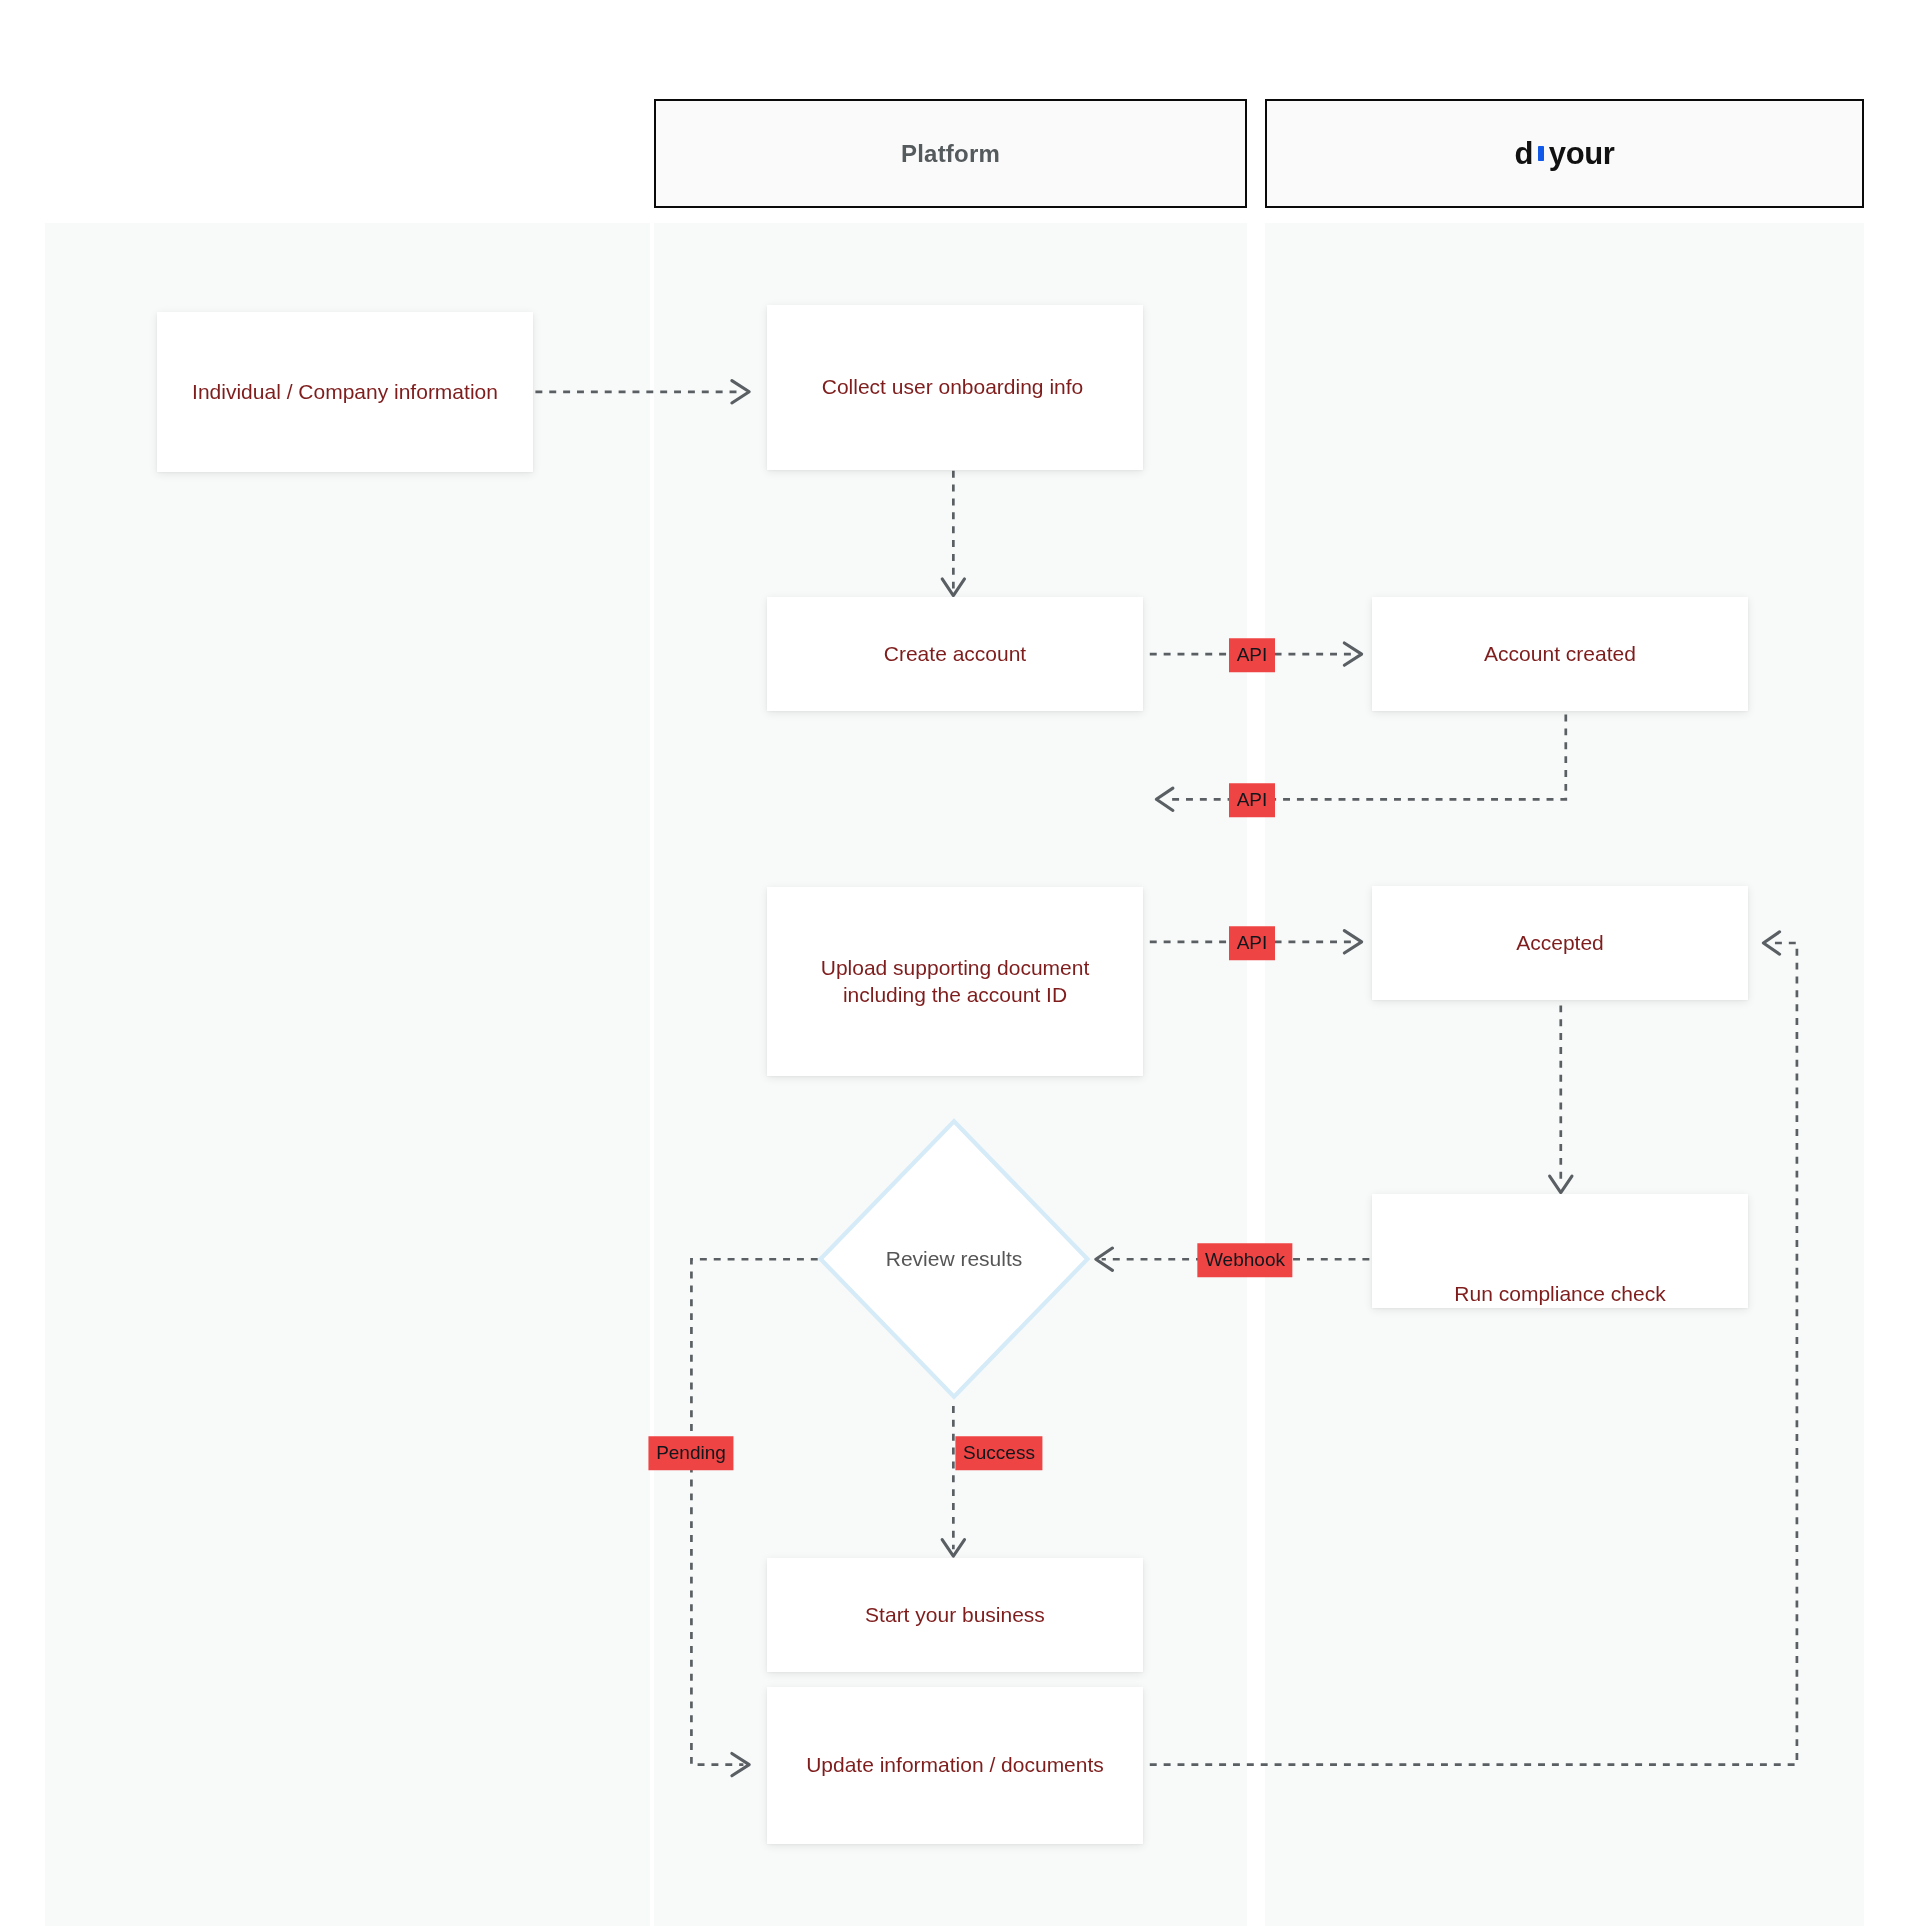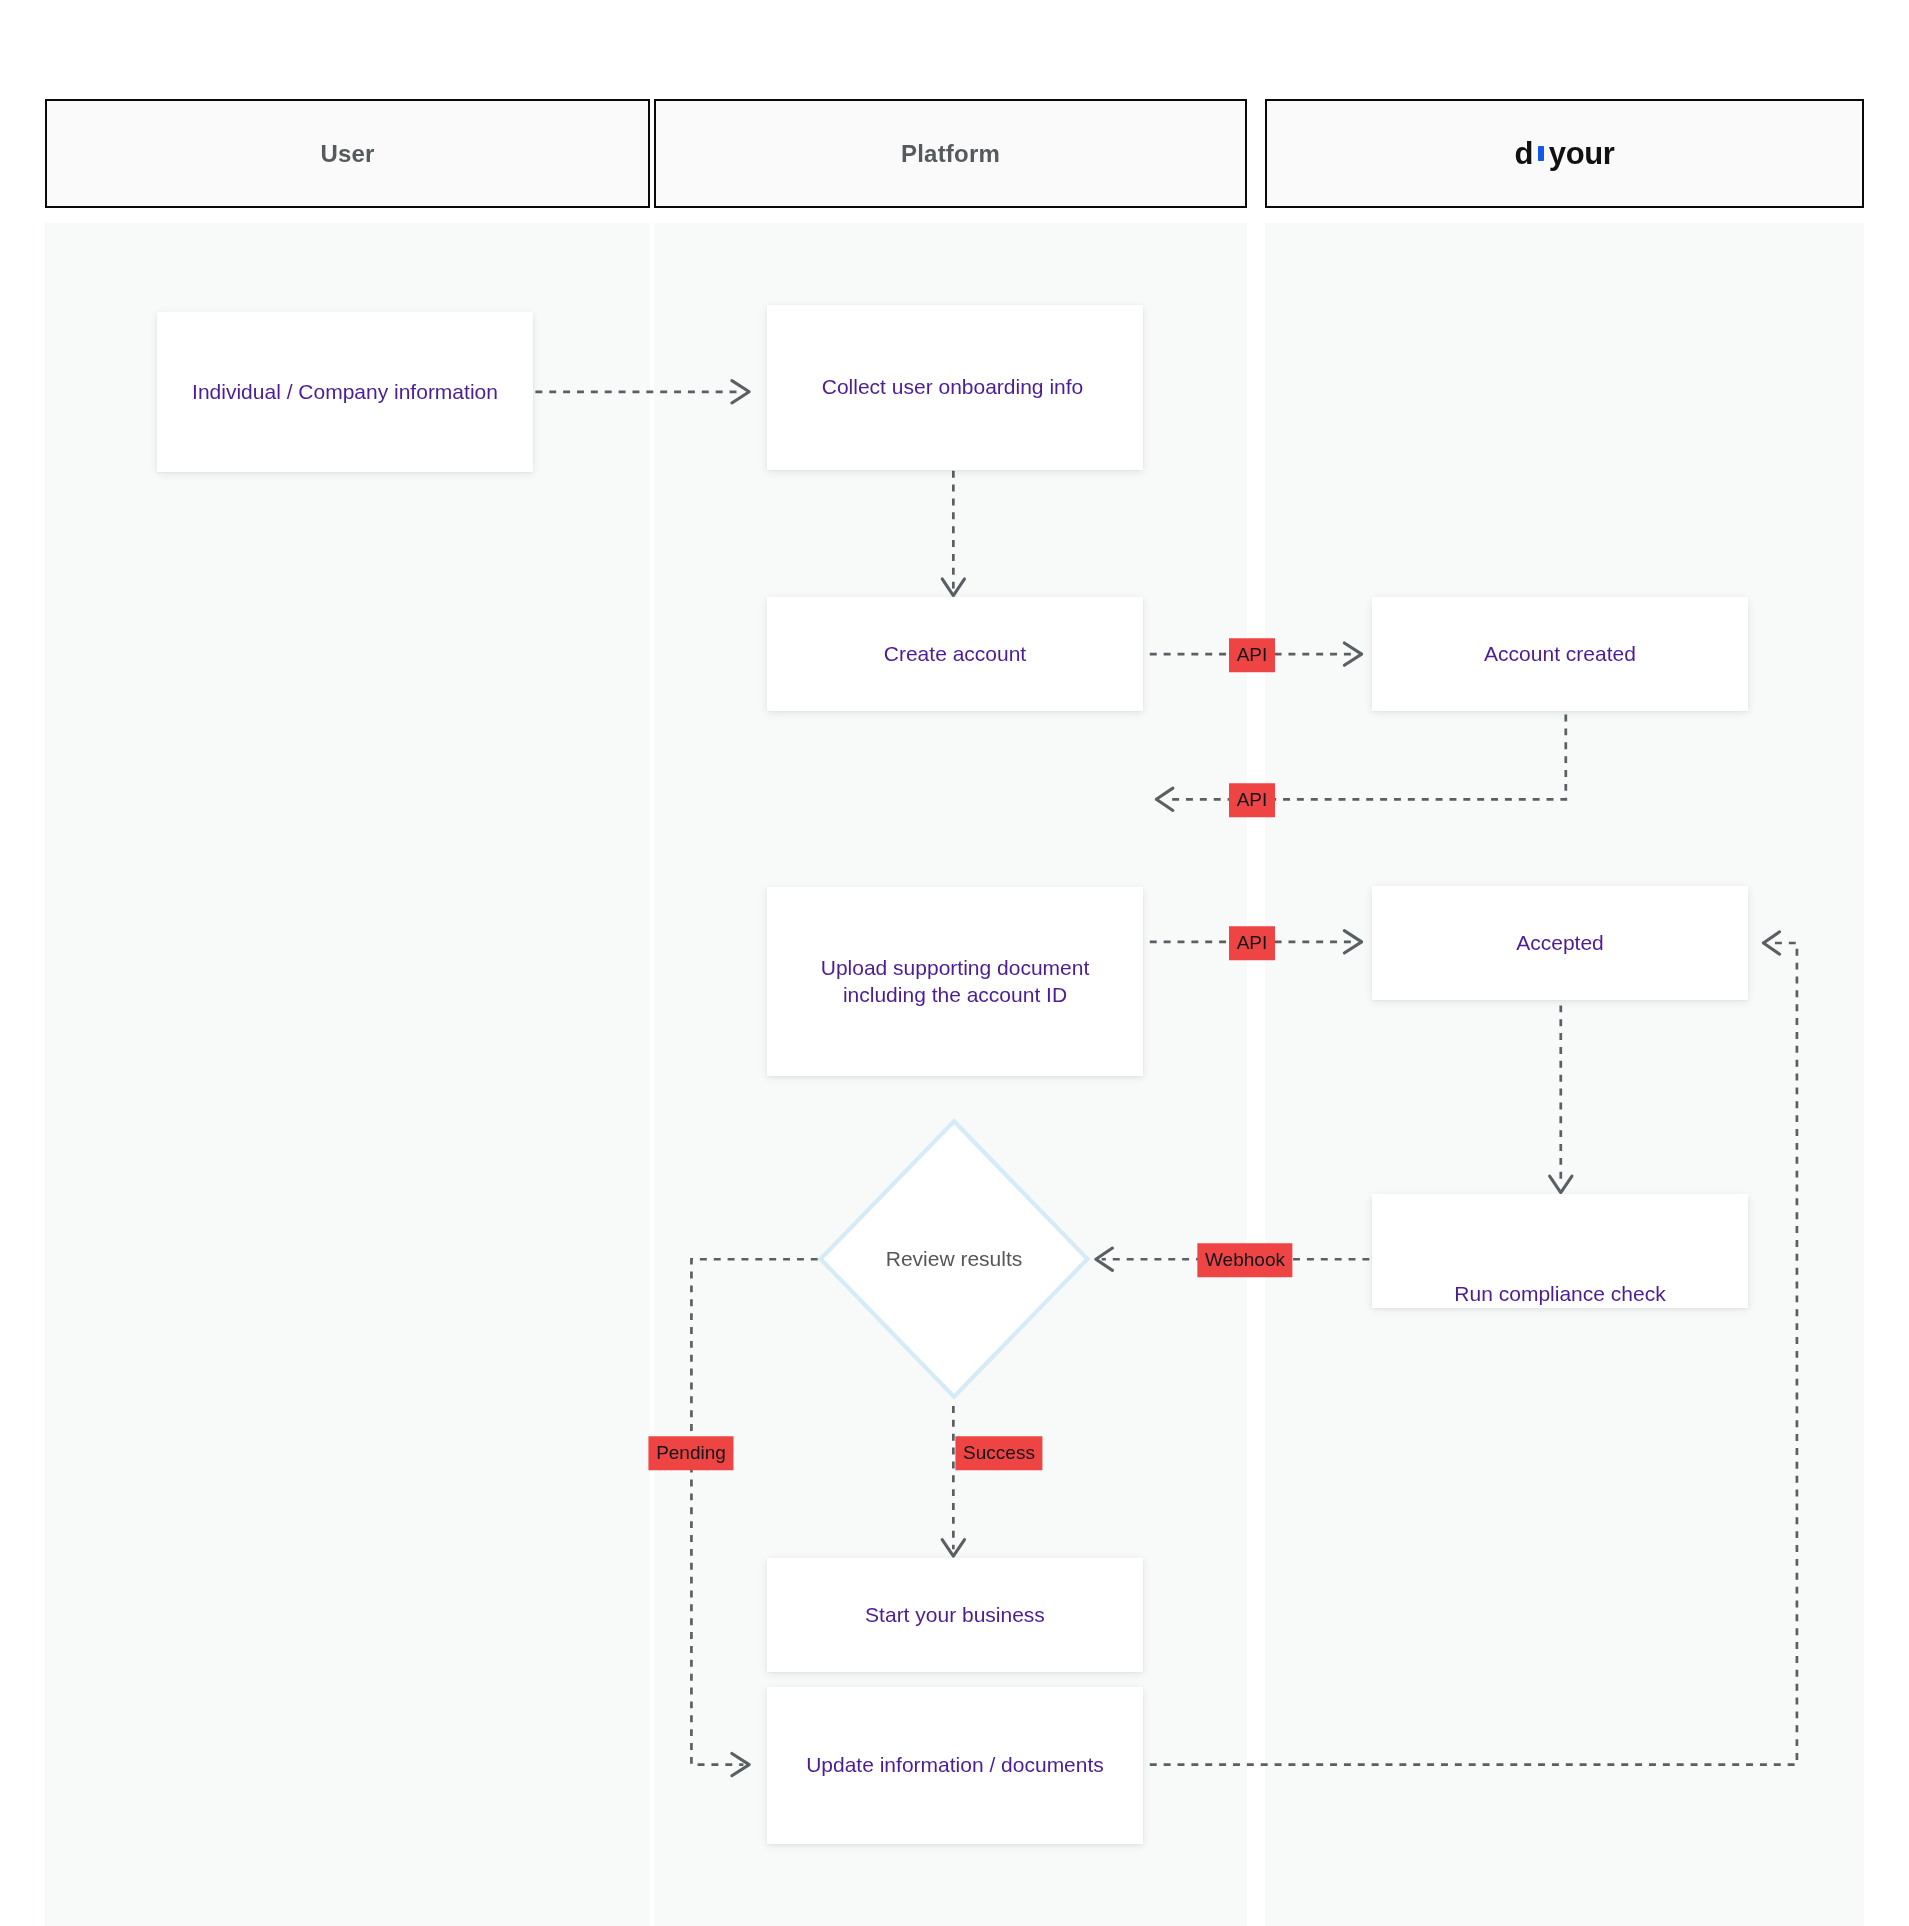--- a/index.html
+++ b/index.html
@@ -68,21 +68,21 @@
     box-shadow: 0 2.3px 8.5px rgba(0,0,0,0.085), 0 0.8px 2.3px rgba(0,0,0,0.05);
     display: flex;
     align-items: center;
     justify-content: center;
     text-align: center;
     padding: 0 13px;
   }
   .node-label {
     font-size: 21px;
     line-height: 1.28;
-    color: #4c1d95;
+    color: #7f1d1d;
   }
 
   
   .diamond-wrap {
     position: absolute;
   }
   .diamond-wrap svg {
     position: absolute;
     left: 0;
     top: 0;
@@ -136,23 +136,20 @@
     padding: 6.5px 7.7px 8px 7.7px;
     white-space: nowrap;
     transform: translate(-50%, -50%);
   }
 </style>
 </head>
 <body>
 
 <div id="stage">
 
-  <div class="lane-header" style="left:45px; top:99px; width:605px; height:109px;">
-    <span class="lane-header-label">User</span>
-  </div>
 
   <div class="lane-header" style="left:654px; top:99px; width:593px; height:109px;">
     <span class="lane-header-label">Platform</span>
   </div>
 
   <div class="lane-header" style="left:1265px; top:99px; width:599px; height:109px;">
     <span class="dlocal-logo">
       <span>d</span>
       <span class="dlocal-dot"></span>
       <span>your</span>

